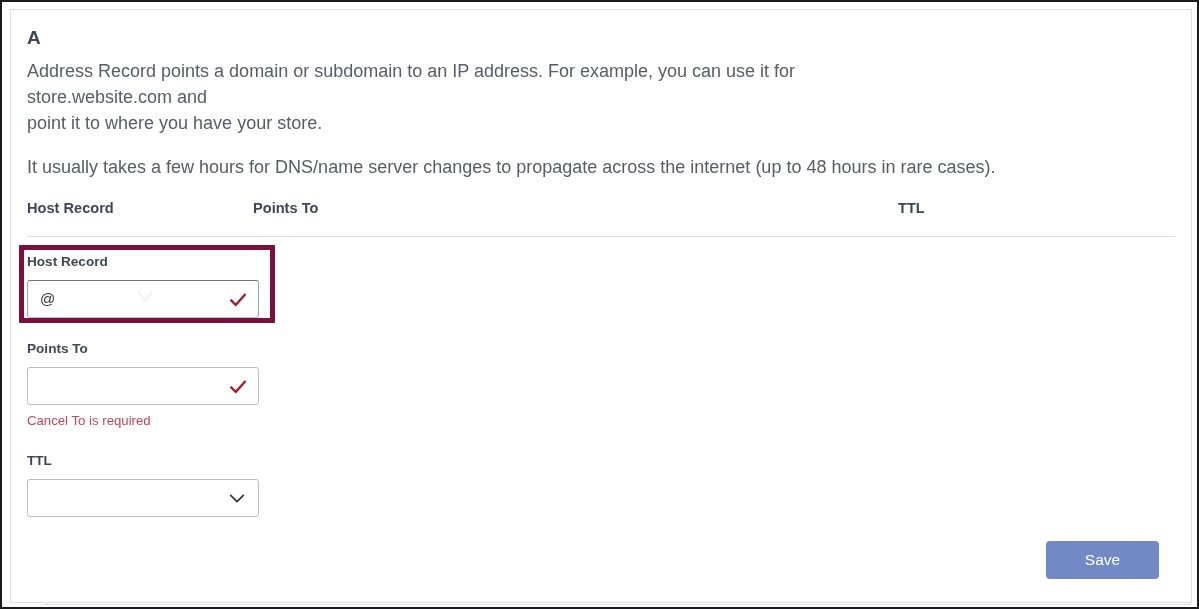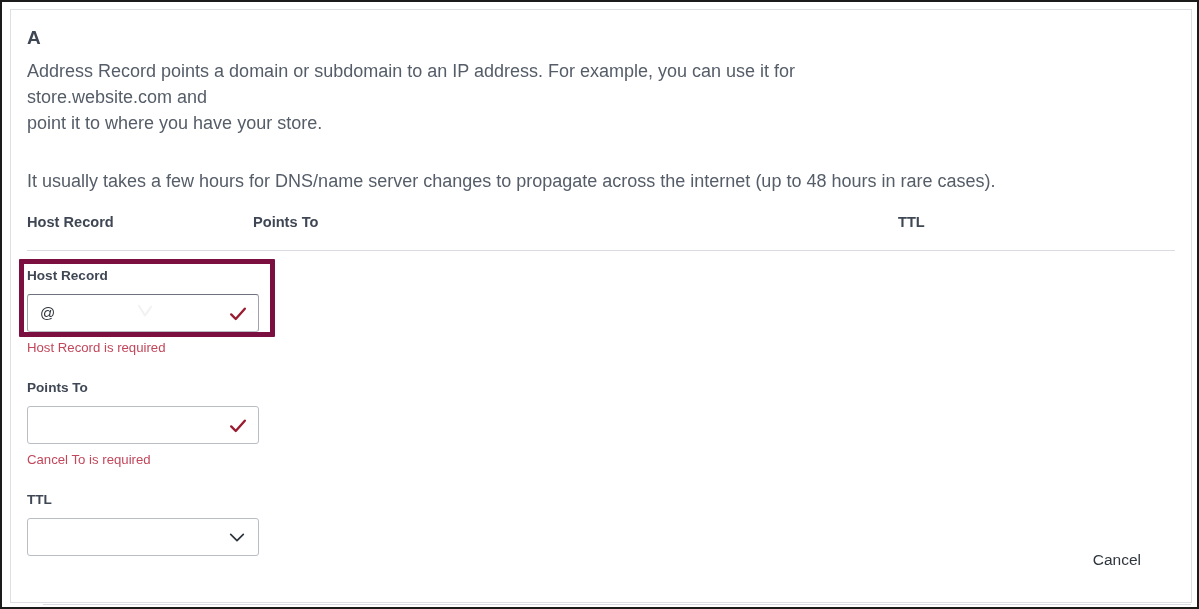--- a/index.html
+++ b/index.html
@@ -52,21 +52,21 @@
   }
 
   .desc {
     font-size: 18px;
     color: #555d68;
     line-height: 26px;
     max-width: 860px;
   }
 
   .desc.second {
-    margin-top: 32px;
+    margin-top: 18px;
     max-width: 1000px;
   }
 
   
   .col-headers {
     position: relative;
     height: 36px;
     margin-top: 20px;
   }
 
@@ -267,21 +267,20 @@
 
             <svg class="ghost-mark" viewBox="0 0 20 16">
               <path d="M3 2 L10 13 L17 3" fill="none" stroke="#8a8a8a" stroke-width="2.4" stroke-linecap="round" stroke-linejoin="round"></path>
             </svg>
 
             <svg class="check-icon" viewBox="0 0 22 22">
               <path d="M3.5 11.5 L8.5 16.5 L18.5 5.2" fill="none" stroke="#9b1b30" stroke-width="2.6" stroke-linecap="round" stroke-linejoin="round"></path>
             </svg>
           </div>
 
-          <div class="error-text">Host Record is required</div>
         </div>
 
         <div class="field-group group-points">
           <div class="field-label">Points To</div>
 
           <div class="input-shell">
             <span class="input-value"></span>
 
             <svg class="check-icon" viewBox="0 0 22 22">
               <path d="M3.5 11.5 L8.5 16.5 L18.5 5.2" fill="none" stroke="#9b1b30" stroke-width="2.6" stroke-linecap="round" stroke-linejoin="round"></path>
@@ -300,20 +299,20 @@
             <svg class="chevron-icon" viewBox="0 0 20 14">
               <path d="M3 4 L10 11 L17 4" fill="none" stroke="#2f353d" stroke-width="1.9" stroke-linecap="round" stroke-linejoin="round"></path>
             </svg>
           </div>
         </div>
 
       </div>
 
       <div class="footer">
         <div class="btn-row">
-          <button class="btn-cancel">Cancel</button>
+          <button class="btn-save">Save</button>
         </div>
         <div class="footer-divider"></div>
       </div>
 
     </div>
   </div>
 </div>
 
 </body></html>

